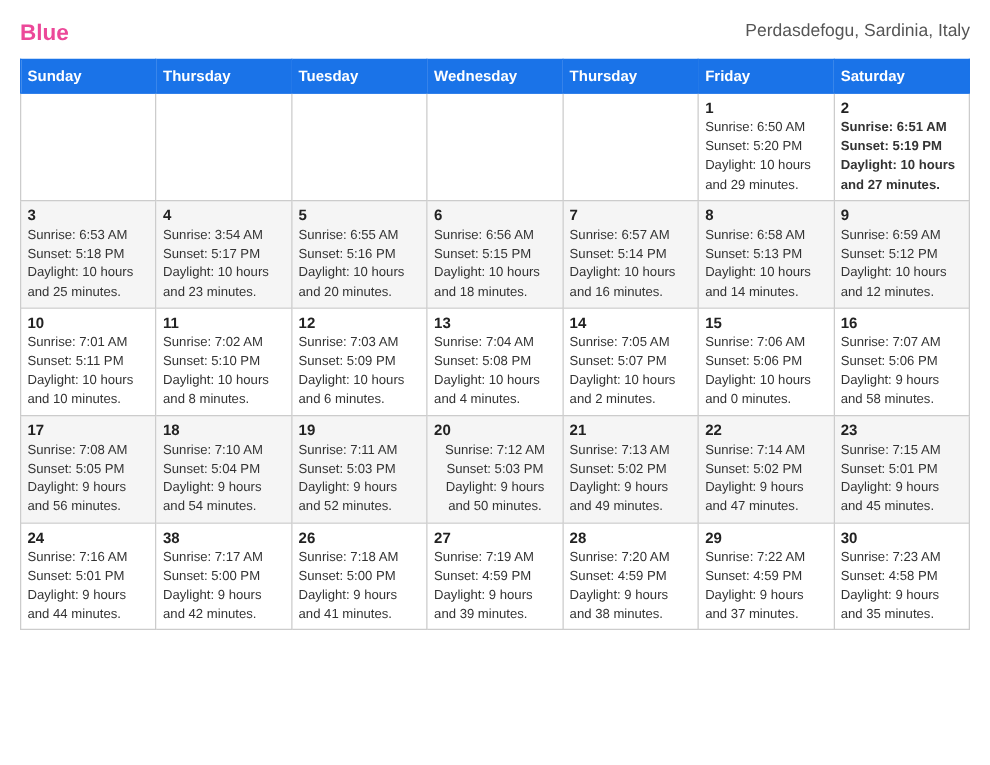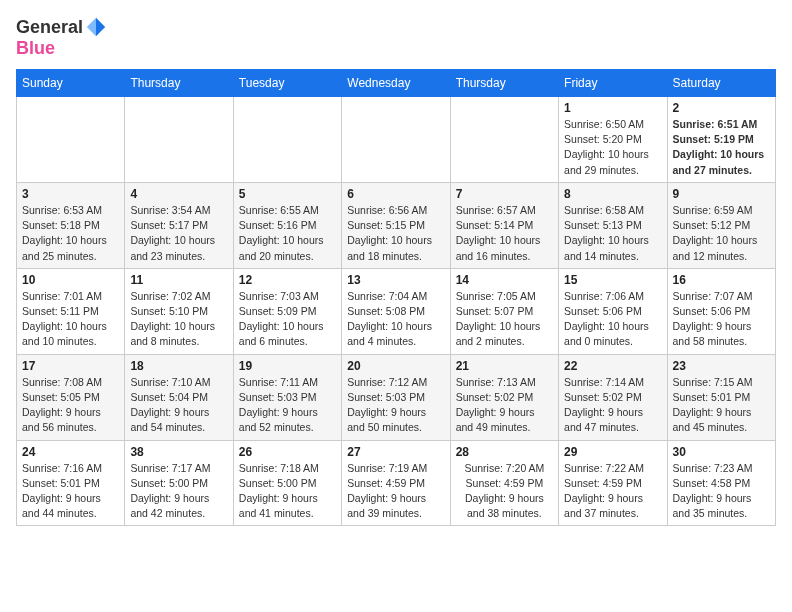--- a/index.html
+++ b/index.html
@@ -50,21 +50,21 @@
       width: 100%;
       border-collapse: collapse;
       font-size: 11px;
     }
     .calendar thead tr th {
       background: #1a73e8;
       color: #fff;
       text-align: left;
       padding: 6px 5px;
       font-size: 12px;
-      font-weight: normal;
+      font-weight: bold;
       border: 1px solid #1a73e8;
     }
     .calendar tbody tr td {
       border: 1px solid #ccc;
       vertical-align: top;
       padding: 4px 5px;
       width: 108px;
       min-height: 80px;
       background: #fff;
     }
@@ -84,32 +84,26 @@
     }
     .empty-cell {
       background: #fff !important;
     }
   </style>
 </head>
 <body>
 
 <div class="header-area">
   <div class="logo">
-    <div class="logo-text">
-      <span class="logo-general">General</span>
-      <svg class="logo-icon" viewBox="0 0 24 24">
-        <polygon points="12,2 22,12 12,22" fill="#1a73e8"></polygon>
-        <polygon points="12,2 2,12 12,22" fill="#4a9eff" opacity="0.7"></polygon>
-      </svg>
-    </div>
     <div style="font-size:18px;font-weight:bold;">
       <span class="logo-blue">Blue</span>
     </div>
   </div>
   <div class="title-area">
+    <div class="subtitle">Perdasdefogu, Sardinia, Italy</div>
   </div>
 </div>
 
 <table class="calendar">
   <thead>
     <tr>
     <th>Sunday</th>
         <th>Thursday</th>
         <th>Tuesday</th>
         <th>Wednesday</th>
@@ -240,21 +234,21 @@
 Daylight: 9 hours and 54 minutes.</div>
         </td>
         <td>
           <div class="day-number">19</div>
           <div class="day-info" style="white-space: pre-line;">Sunrise: 7:11 AM
 Sunset: 5:03 PM
 Daylight: 9 hours and 52 minutes.</div>
         </td>
         <td>
           <div class="day-number">20</div>
-          <div class="day-info" style="white-space: pre-line;">Sunrise: 7:12 AM
+          <div class="day-info" style="white-space: pre-line; text-align: center;">Sunrise: 7:12 AM
 Sunset: 5:03 PM
 Daylight: 9 hours and 50 minutes.</div>
         </td>
         <td>
           <div class="day-number">21</div>
           <div class="day-info" style="white-space: pre-line;">Sunrise: 7:13 AM
 Sunset: 5:02 PM
 Daylight: 9 hours and 49 minutes.</div>
         </td>
         <td>
@@ -290,21 +284,21 @@
 Daylight: 9 hours and 41 minutes.</div>
         </td>
         <td>
           <div class="day-number">27</div>
           <div class="day-info" style="white-space: pre-line;">Sunrise: 7:19 AM
 Sunset: 4:59 PM
 Daylight: 9 hours and 39 minutes.</div>
         </td>
         <td>
           <div class="day-number">28</div>
-          <div class="day-info" style="white-space: pre-line; text-align: center;">Sunrise: 7:20 AM
+          <div class="day-info" style="white-space: pre-line;">Sunrise: 7:20 AM
 Sunset: 4:59 PM
 Daylight: 9 hours and 38 minutes.</div>
         </td>
         <td>
           <div class="day-number">29</div>
           <div class="day-info" style="white-space: pre-line;">Sunrise: 7:22 AM
 Sunset: 4:59 PM
 Daylight: 9 hours and 37 minutes.</div>
         </td>
         <td>

